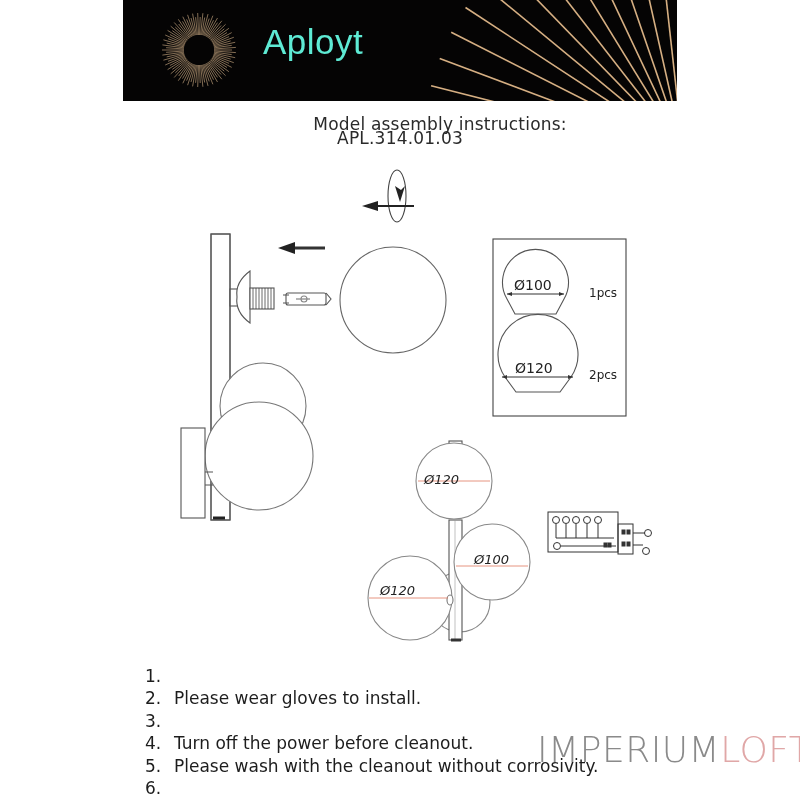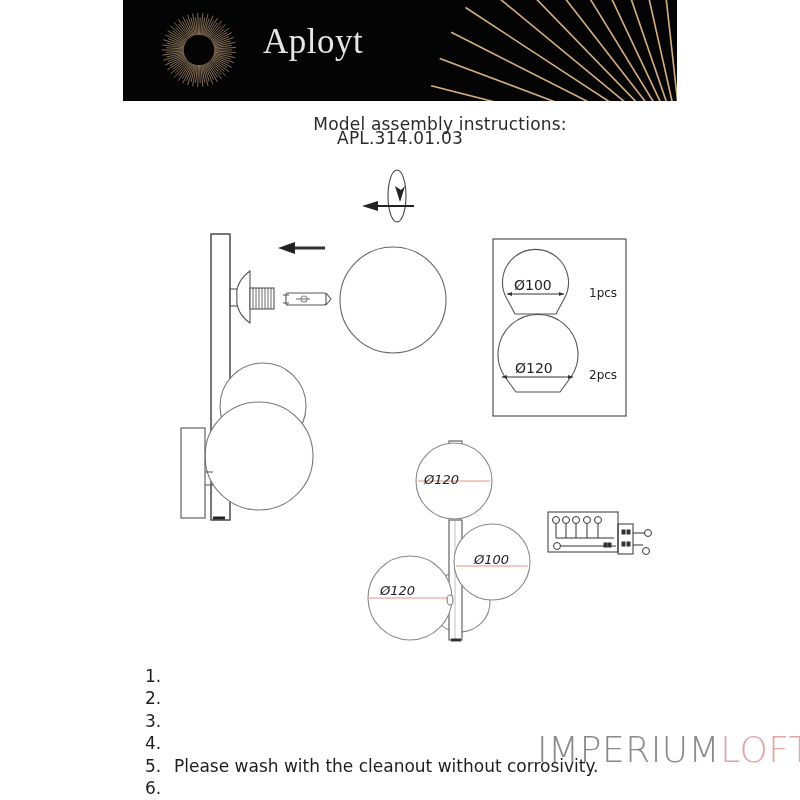--- a/index.html
+++ b/index.html
@@ -1,19 +1,19 @@
 <!DOCTYPE html>
 <html><head>
 <meta charset="utf-8">
 <style>
   html,body{margin:0;padding:0;background:#fff;}
   body{width:800px;height:800px;position:relative;overflow:hidden;font-family:"DejaVu Sans",sans-serif;color:#222;}
   .banner{position:absolute;left:123px;top:0;width:554px;height:101px;background:#050404;overflow:hidden;}
   .banner svg{position:absolute;left:0;top:0;}
-  .brand{position:absolute;left:140px;top:22px;font-family:Liberation Serif, serif;font-weight:200;font-size:35px;letter-spacing:0.5px;color:#e5e5e5;}
+  .brand{position:absolute;left:140px;top:22px;font-family:Liberation Sans, sans-serif;font-weight:200;font-size:35px;letter-spacing:0.5px;color:#5eead4;}
   .title{position:absolute;left:0;width:800px;text-align:center;font-size:17px;color:#2a2a2a;letter-spacing:0.2px;}
   .t1{top:114px;padding-left:40px;}
   .t2{top:128px;}
   .drawing{position:absolute;left:0;top:0;}
   .list{position:absolute;left:145px;top:665px;margin:0;padding:0;list-style:none;font-size:17px;color:#1d1d1d;}
   .list li{height:22.4px;line-height:22.4px;white-space:nowrap;display:flex;}
   .list .num{display:inline-block;width:29px;}
   .watermark{position:absolute;left:537px;top:735px;font-size:36px;font-weight:200;letter-spacing:0.5px;line-height:30px;}
   .wm-a{color:#8a8a8a;}
   .wm-b{color:#e0a7a7;}
@@ -249,26 +249,28 @@
     <text x="380" y="595" font-size="13" font-style="italic" class="svgbind">Ø120</text>
   </g>
 </svg>
 
 <ul class="list">
   <li>
       <span class="num">1.</span>
     </li>
   <li>
       <span class="num">2.</span>
+      <span>Please wear gloves to install.</span>
     </li>
   <li>
       <span class="num">3.</span>
     </li>
   <li>
       <span class="num">4.</span>
+      <span>Turn off the power before cleanout.</span>
     </li>
   <li>
       <span class="num">5.</span>
       <span>Please wash with the cleanout without corrosivity.</span>
     </li>
   <li>
       <span class="num">6.</span>
     </li>
 </ul>
 

